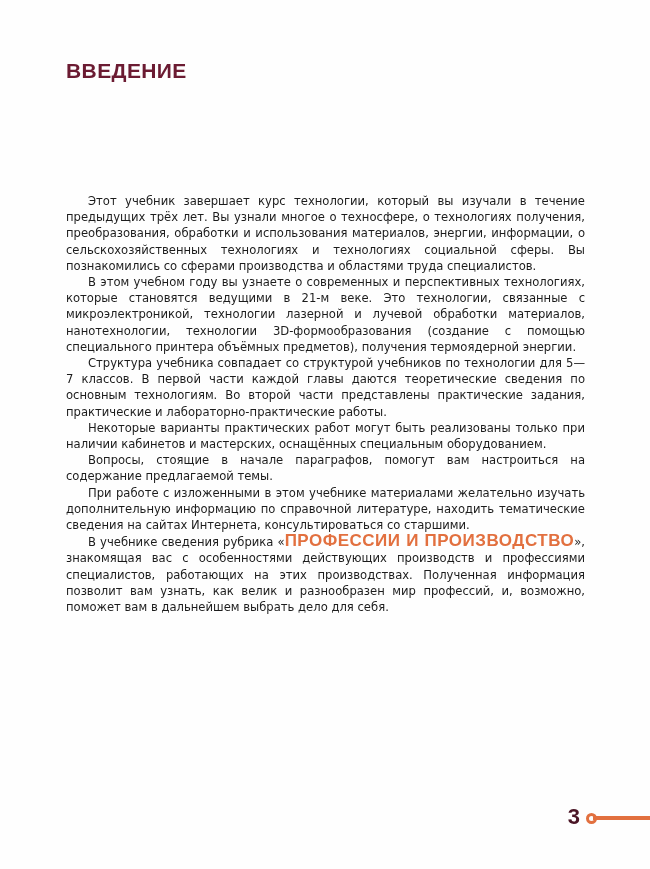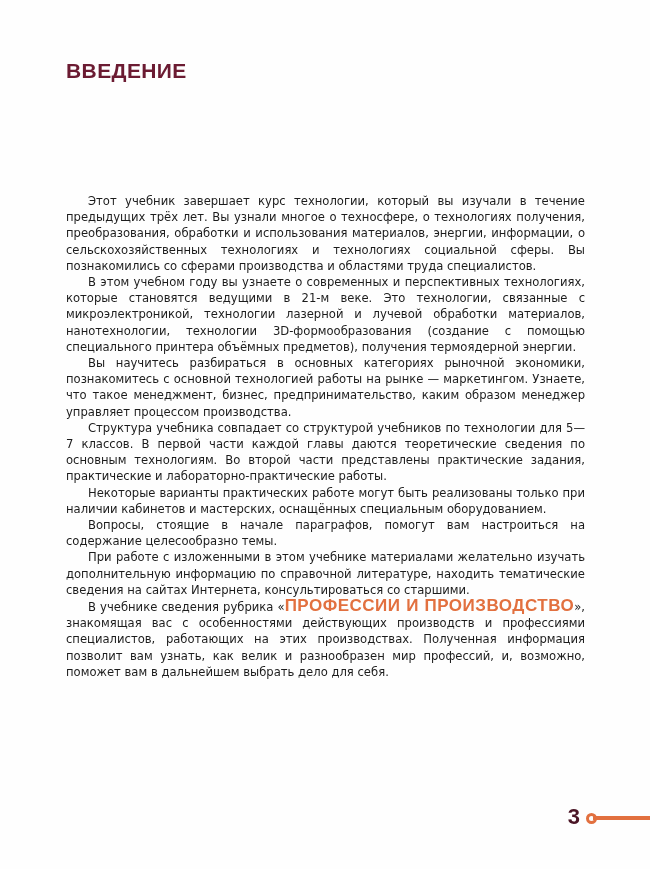--- a/index.html
+++ b/index.html
@@ -114,24 +114,23 @@
 <body>
 
 <div class="page">
 
   <h1 class="page-title">ВВЕДЕНИЕ</h1>
 
   <div class="body-block">
 
     <p class="para">Этот учебник завершает курс технологии, который вы изучали в течение предыдущих трёх лет. Вы узнали многое о техносфере, о технологиях получения, преобразования, обработки и использования материалов, энергии, информации, о сельскохозяйственных технологиях и технологиях социальной сферы. Вы познакомились со сферами производства и областями труда специалистов.</p>
     <p class="para">В этом учебном году вы узнаете о современных и перспективных технологиях, которые становятся ведущими в 21-м веке. Это технологии, связанные с микроэлектроникой, технологии лазерной и лучевой обработки материалов, нанотехнологии, технологии 3D-формообразования (создание с помощью специального принтера объёмных предметов), получения термоядерной энергии.</p>
-    <p class="para">Вы научитесь разбираться в основных категориях рыночной экономики, познакомитесь с основной технологией работы на рынке — маркетингом. Узнаете, что такое менеджмент, бизнес, предпринимательство, каким образом менеджер управляет процессом производства.</p>
     <p class="para">Структура учебника совпадает со структурой учебников по технологии для 5—7 классов. В первой части каждой главы даются теоретические сведения по основным технологиям. Во второй части представлены практические задания, практические и лабораторно-практические работы.</p>
-    <p class="para">Некоторые варианты практических работе могут быть реализованы только при наличии кабинетов и мастерских, оснащённых специальным оборудованием.</p>
-    <p class="para">Вопросы, стоящие в начале параграфов, помогут вам настроиться на содержание целесообразно темы.</p>
+    <p class="para">Некоторые варианты практических работ могут быть реализованы только при наличии кабинетов и мастерских, оснащённых специальным оборудованием.</p>
+    <p class="para">Вопросы, стоящие в начале параграфов, помогут вам настроиться на содержание предлагаемой темы.</p>
     <p class="para">При работе с изложенными в этом учебнике материалами желательно изучать дополнительную информацию по справочной литературе, находить тематические сведения на сайтах Интернета, консультироваться со старшими.</p>
 
     <p class="para"><span>В учебнике сведения рубрика «</span><span class="rubric">ПРОФЕССИИ И ПРОИЗВОДСТВО</span><span>», знакомящая вас с особенностями действующих производств и профессиями специалистов, работающих на этих производствах. Полученная информация позволит вам узнать, как велик и разнообразен мир профессий, и, возможно, поможет вам в дальнейшем выбрать дело для себя.</span></p>
 
 
   </div>
 
   <div class="page-marker">
     <span class="page-number">3</span>
     <span class="marker-dot"></span>

